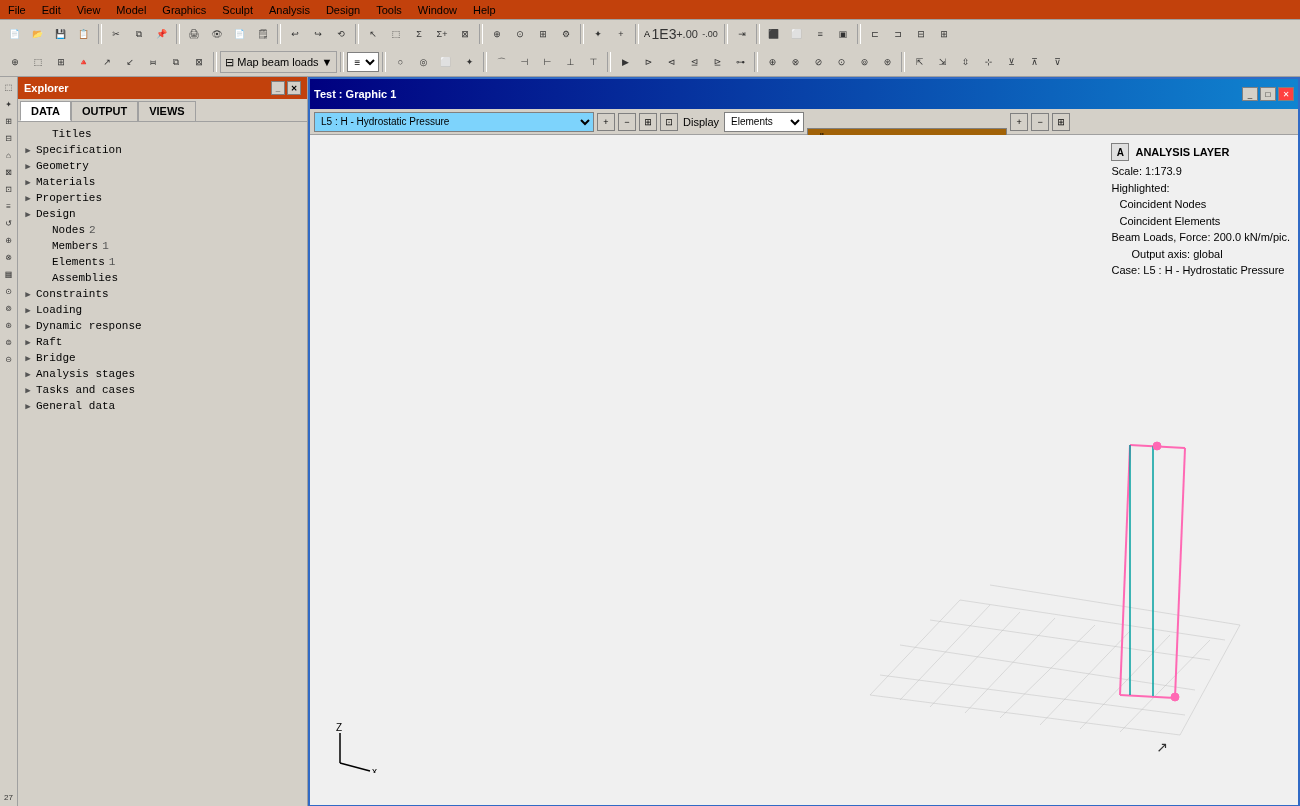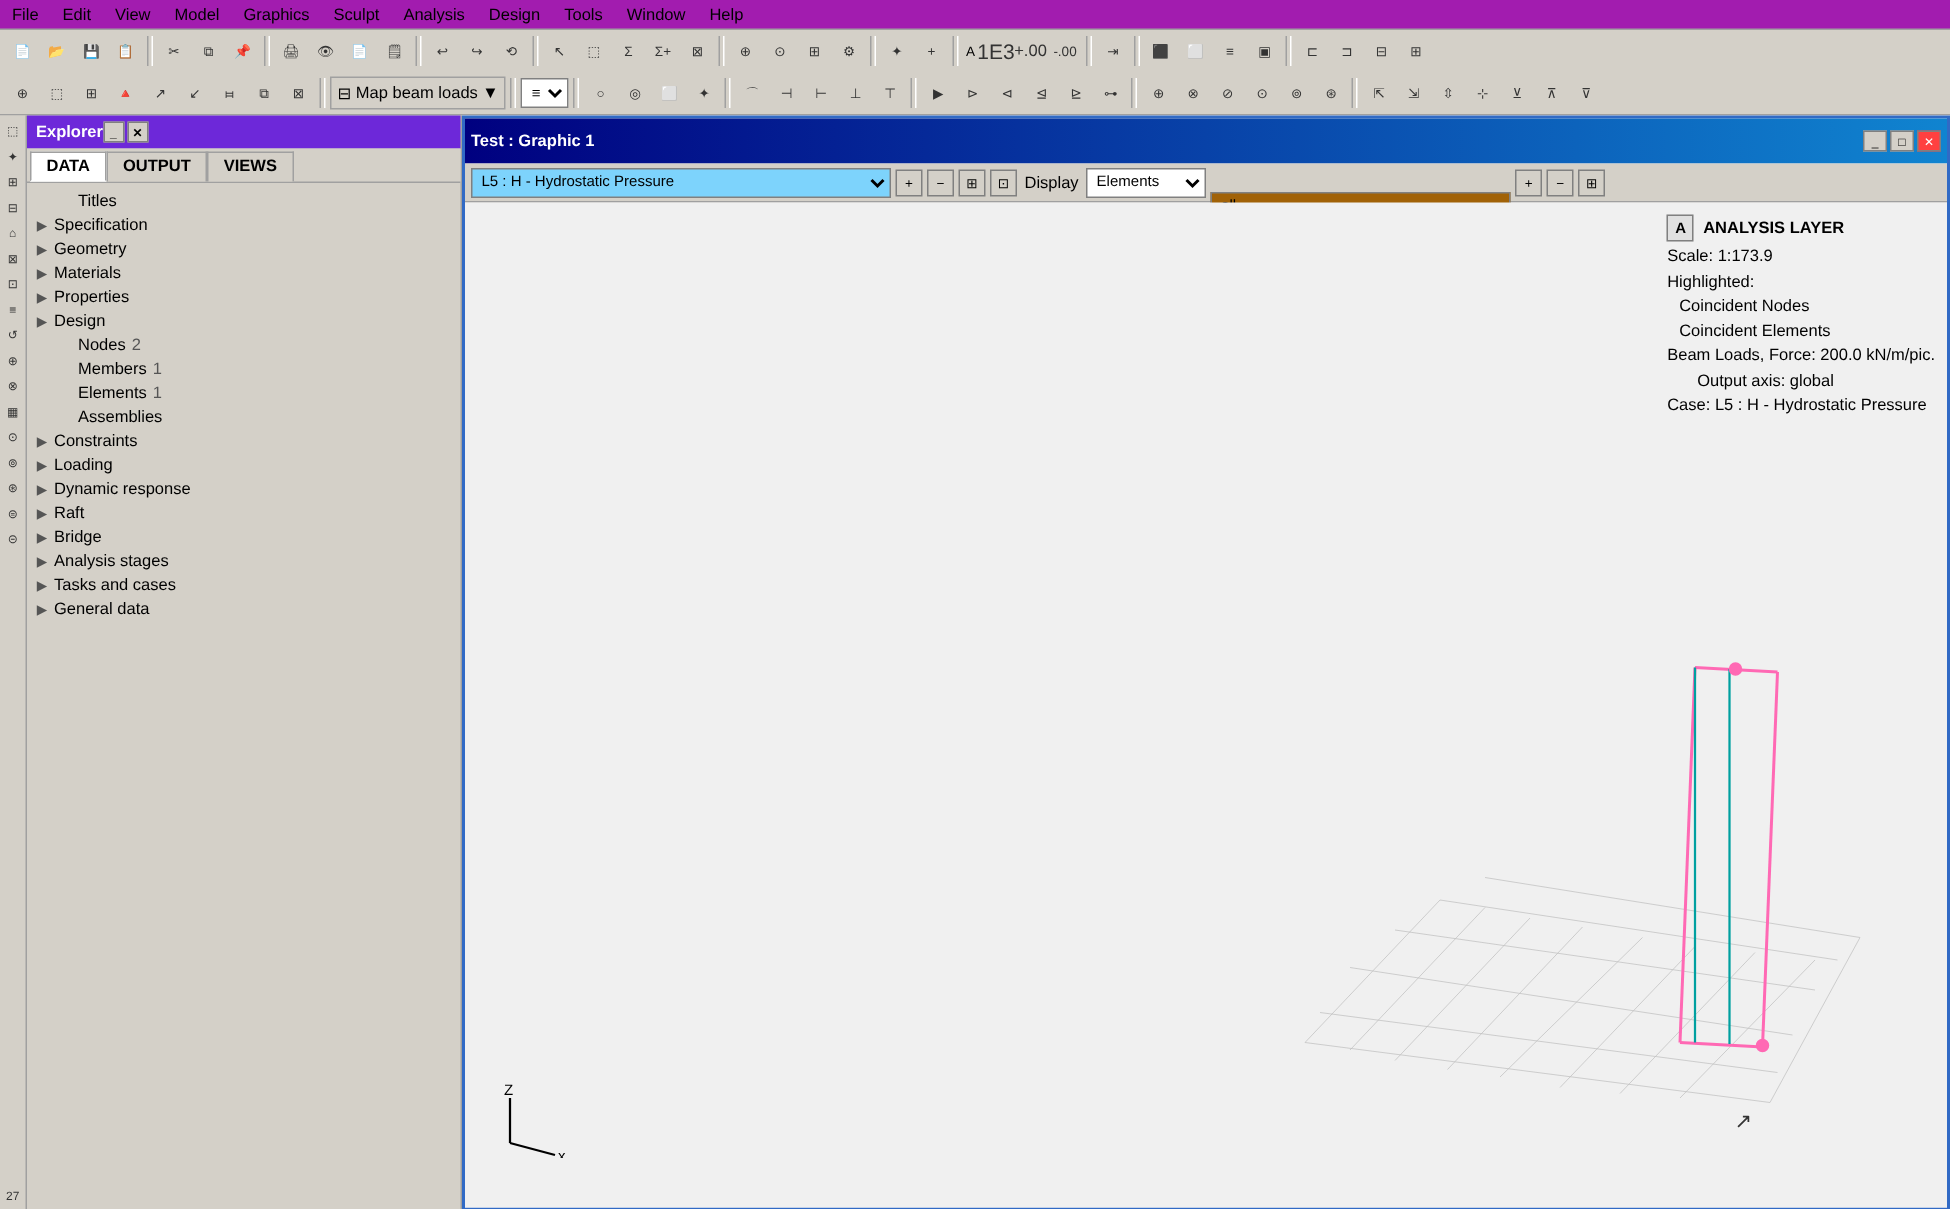--- a/index.html
+++ b/index.html
@@ -1,20 +1,20 @@
 <!DOCTYPE html>
 <html><head>
   <meta charset="utf-8">
   <style>
     * { box-sizing: border-box; margin: 0; padding: 0; }
     body { font-family: 'Segoe UI', Arial, sans-serif; font-size: 11px; background: #d4d0c8; overflow: hidden; width: 1300px; height: 806px; }
 
     
     .menu-bar {
-      background: #a21caf;
+      background: #c2410c;
       border-bottom: 1px solid #a0a0a0;
       display: flex;
       align-items: center;
       height: 20px;
       padding: 0 4px;
       gap: 8px;
     }
     .menu-item {
       font-size: 11px;
       padding: 1px 4px;
@@ -106,26 +106,27 @@
 
     
     .explorer-panel {
       width: 290px;
       background: #d4d0c8;
       border-right: 1px solid #a0a0a0;
       display: flex;
       flex-direction: column;
     }
     .explorer-header {
-      background: #6d28d9;
+      background: #c2410c;
       color: white;
       padding: 11px 6px;
       font-size: 11px;
       font-weight: bold;
       display: flex;
+      justify-content: space-between;
       align-items: center;
       height: 20px;
     }
     .explorer-header-buttons {
       display: flex;
       gap: 2px;
     }
     .explorer-header-btn {
       width: 14px;
       height: 14px;
@@ -163,20 +164,21 @@
       flex: 1;
       overflow-y: auto;
       padding: 4px 0;
     }
     .tree-item {
       display: flex;
       align-items: flex-start;
       padding: 2px 4px;
       cursor: pointer;
       font-size: 11px;
+      font-family: Liberation Mono, monospace;
     }
     .tree-item.title-item { padding-left: 20px; }
     .tree-expand {
       width: 12px;
       height: 12px;
       display: flex;
       align-items: center;
       justify-content: center;
       font-size: 9px;
       color: #555;

